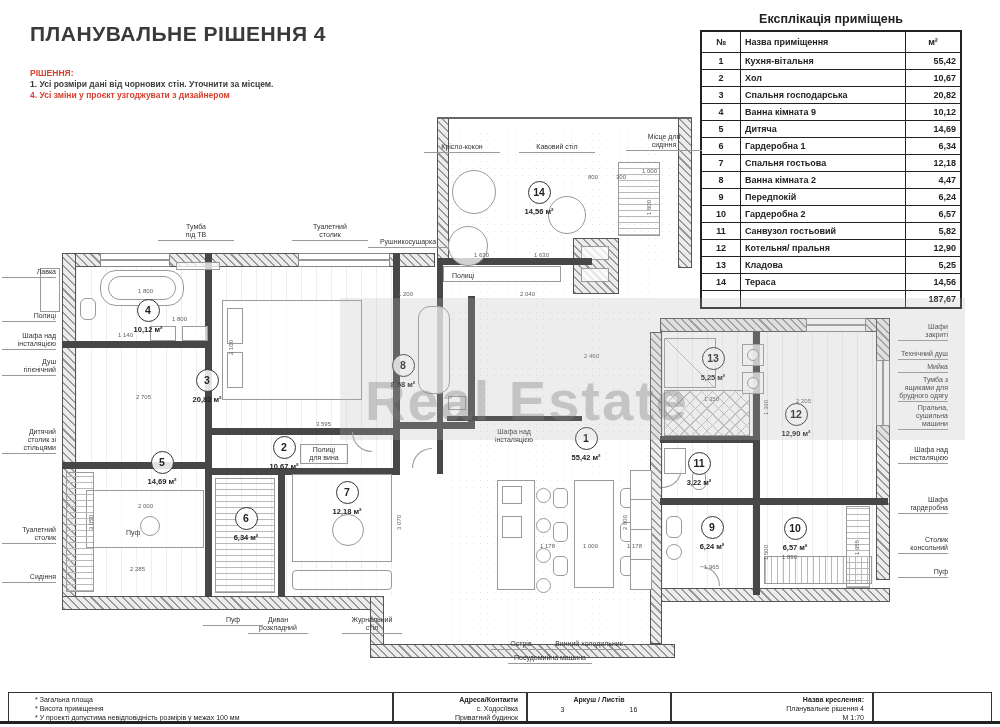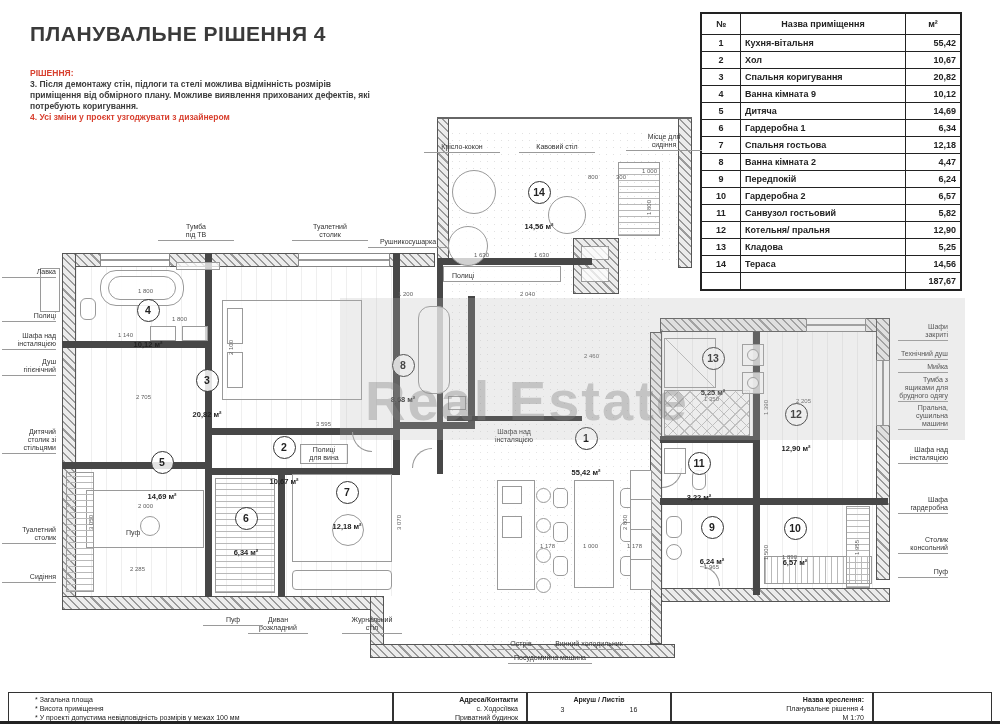--- a/index.html
+++ b/index.html
@@ -31,21 +31,21 @@
   .round{border-radius:50%;}
   .zig{background:repeating-linear-gradient(0deg,#b9b9b9 0 1px,transparent 1px 6px);}
   .zigv{background:repeating-linear-gradient(90deg,#b9b9b9 0 1px,transparent 1px 6px);}
   .xh{background:repeating-linear-gradient(45deg,#c2c2c2 0 1px,transparent 1px 8px),
               repeating-linear-gradient(-45deg,#c2c2c2 0 1px,transparent 1px 8px);}
   .floorv{position:absolute;background:repeating-linear-gradient(90deg,#efefef 0 1px,transparent 1px 15px);}
   .floord{position:absolute;background-image:radial-gradient(#d4d4d4 .6px,transparent .7px);background-size:7px 7px;}
   .room{position:absolute;width:56px;text-align:center;}
   .rnum{width:21px;height:21px;border:1.6px solid #333;border-radius:50%;line-height:21px;
         font-size:10.5px;font-weight:bold;margin:0 auto;background:rgba(255,255,255,.85);color:#222;}
-  .rarea{font-size:7.5px;font-weight:bold;margin-top:18px;color:#222;white-space:nowrap;}
+  .rarea{font-size:7.5px;font-weight:bold;margin-top:3px;color:#222;white-space:nowrap;}
   .co{position:absolute;font-size:7px;line-height:1.15;color:#333;white-space:pre-line;
       border-bottom:1px solid #9a9a9a;padding-bottom:1px;}
   .co.r{text-align:right;}
   .co.c{text-align:center;}
   .dim{position:absolute;font-size:6px;color:#5f5f5f;white-space:nowrap;}
   .dimv{writing-mode:vertical-rl;transform:rotate(180deg);}
   .arc{position:absolute;width:20px;height:20px;border-left:1px solid #999;border-bottom:1px solid #999;
        border-radius:0 0 0 20px;box-sizing:border-box;}
   
   #wmband{left:340px;top:298px;width:625px;height:142px;background:rgba(185,185,185,.25);filter:blur(.5px);}
@@ -54,45 +54,46 @@
   .fcell{position:absolute;top:692px;height:30px;border:1px solid #333;box-sizing:border-box;font-size:7px;color:#222;}
   #fbottom{left:0;top:721px;width:1000px;height:3px;background:#222;}
   .fcell .lab{font-weight:bold;}
 </style>
 </head>
 <body>
 
 <div class="abs" id="title">ПЛАНУВАЛЬНЕ РІШЕННЯ 4</div>
 <div class="abs" id="notes">
   <div class="red">РІШЕННЯ:</div>
-  <div>3. Після демонтажу стін, підлоги та стелі можлива відмінність розмірів приміщення від обмірного плану. Можливе виявлення прихованих дефектів, які потребують коригування.</div>
+  <div>1. Усі розміри дані від чорнових стін. Уточнити за місцем.</div>
   <div class="red">4. Усі зміни у проєкт узгоджувати з дизайнером</div>
 </div>
 
 <div class="abs" id="expl">
+  <div class="cap">Експлікація приміщень</div>
   <table>
     <tbody>
         <tr>
       <th class="c-num">№</th>
-      <th class="c-name" style="text-align:center">Назва приміщення</th>
+      <th class="c-name" style="text-align:left">Назва приміщення</th>
       <th class="c-area" style="text-align:center">м²</th>
     </tr>
     <tr>
           <td class="c-num">1</td>
           <td class="c-name">Кухня-вітальня</td>
           <td class="c-area">55,42</td>
         </tr>
     <tr>
           <td class="c-num">2</td>
           <td class="c-name">Хол</td>
           <td class="c-area">10,67</td>
         </tr>
     <tr>
           <td class="c-num">3</td>
-          <td class="c-name">Спальня коригування</td>
+          <td class="c-name">Спальня господарська</td>
           <td class="c-area">20,82</td>
         </tr>
     <tr>
           <td class="c-num">4</td>
           <td class="c-name">Ванна кімната 9</td>
           <td class="c-area">10,12</td>
         </tr>
     <tr>
           <td class="c-num">5</td>
           <td class="c-name">Дитяча</td>

